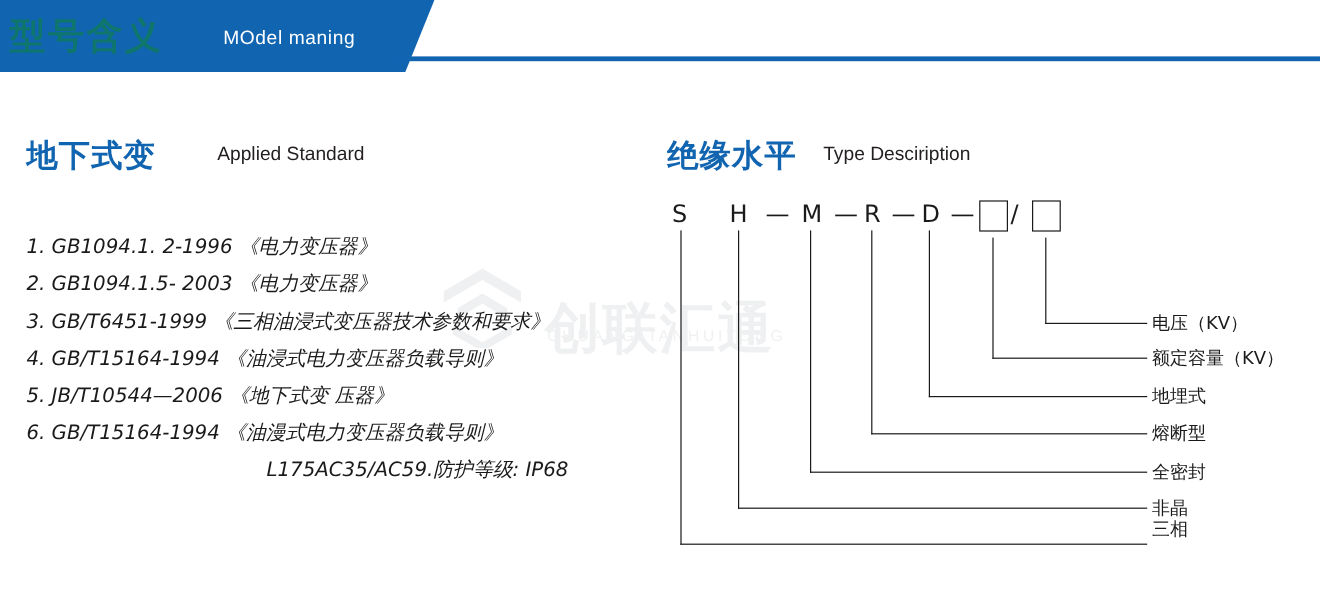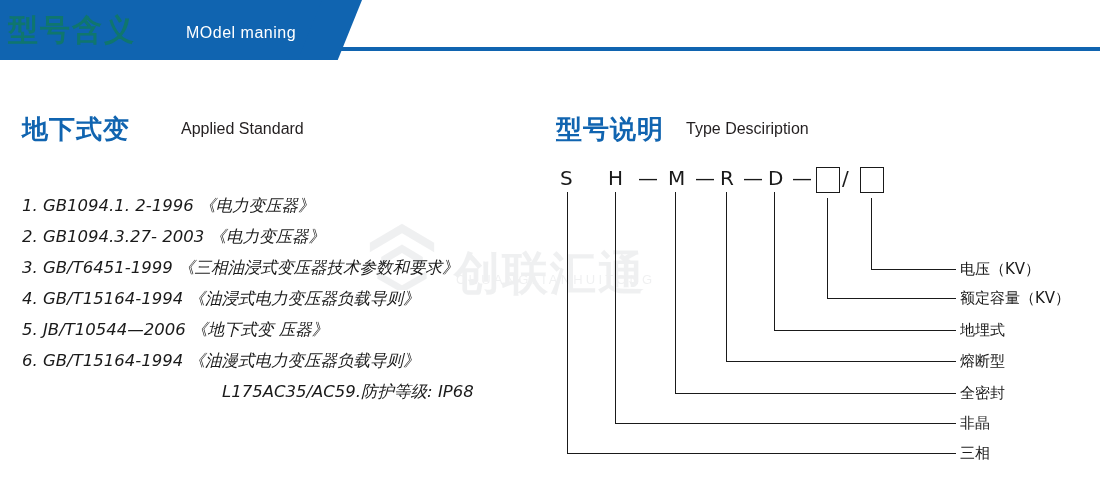--- a/index.html
+++ b/index.html
@@ -187,39 +187,39 @@
   <div id="header-line"></div>
   <div id="header-title-cn">型号含义</div>
   <div id="header-title-en">MOdel maning</div>
 </div>
 
 <div class="sec-cn" id="std-title-cn">地下式变</div>
 <div class="sec-en" id="std-title-en">Applied Standard</div>
 
 <div id="standards-list">
   <div class="std-item">1. GB1094.1. 2-1996 《电力变压器》</div>
-  <div class="std-item">2. GB1094.3.27- 2003 《电力变压器》</div>
+  <div class="std-item">2. GB1094.1.5- 2003 《电力变压器》</div>
   <div class="std-item">3. GB/T6451-1999    《三相油浸式变压器技术参数和要求》</div>
   <div class="std-item">4. GB/T15164-1994  《油浸式电力变压器负载导则》</div>
   <div class="std-item">5. JB/T10544—2006 《地下式变 压器》</div>
   <div class="std-item">6. GB/T15164-1994  《油漫式电力变压器负载导则》</div>
   <div class="std-sub">L175AC35/AC59.防护等级: IP68</div>
 </div>
 
 <div id="watermark">
   <svg class="wm-mark" viewBox="0 0 80 74">
     <path d="M40 4 L74 24 L74 34 L40 14 L6 34 L6 24 Z" fill="#8a8f96"></path>
     <path d="M40 26 L62 39 L62 48 L40 35 L18 48 L18 39 Z" fill="#8a8f96"></path>
     <path d="M14 54 L40 69 L66 54 L66 62 L40 77 L14 62 Z" fill="#8a8f96"></path>
   </svg>
   <div class="wm-text">创联汇通</div>
   <div class="wm-sub">CHUANGLIANHUITONG</div>
 </div>
 
-<div class="sec-cn" id="type-title-cn">型号说明</div>
+<div class="sec-cn" id="type-title-cn">绝缘水平</div>
 <div class="sec-en" id="type-title-en">Type Desciription</div>
 
 <div id="type-diagram">
 
   <div class="code-char" style="left:20px;  top:16px;">S</div>
   <div class="code-char" style="left:68px;  top:16px;">H</div>
   <div class="code-dash" style="left:98px;  top:16px;">—</div>
   <div class="code-char" style="left:128px; top:16px;">M</div>
   <div class="code-dash" style="left:155px; top:16px;">—</div>
   <div class="code-char" style="left:180px; top:16px;">R</div>
@@ -249,15 +249,15 @@
   <div class="vline" style="left:135px; top:42px;  height:202px;"></div>
   <div class="hline" style="left:135px; top:243px; width:281px;"></div>
   <div class="leader-label" style="left:420px; top:234px;">全密封</div>
 
   <div class="vline" style="left:75px;  top:42px;  height:232px;"></div>
   <div class="hline" style="left:75px;  top:273px; width:341px;"></div>
   <div class="leader-label" style="left:420px; top:264px;">非晶</div>
 
   <div class="vline" style="left:27px;  top:42px;  height:262px;"></div>
   <div class="hline" style="left:27px;  top:303px; width:389px;"></div>
-  <div class="leader-label" style="left:420px; top:294px;">三相</div>
+  <div class="leader-label" style="left:420px; top:282px;">三相</div>
 
 </div>
 
 </body></html>

